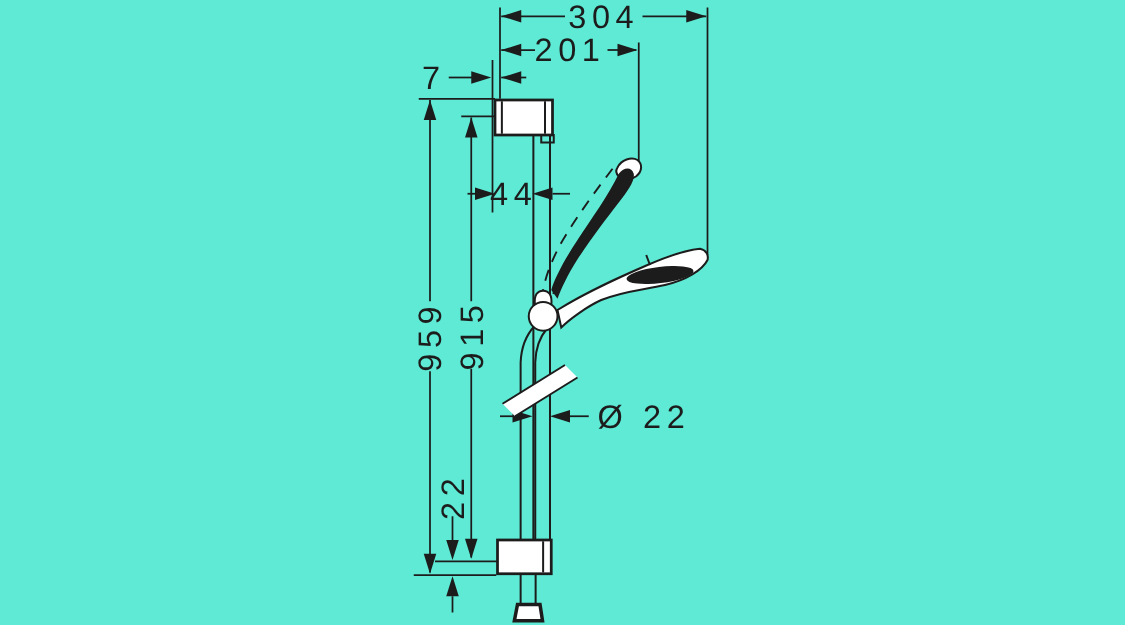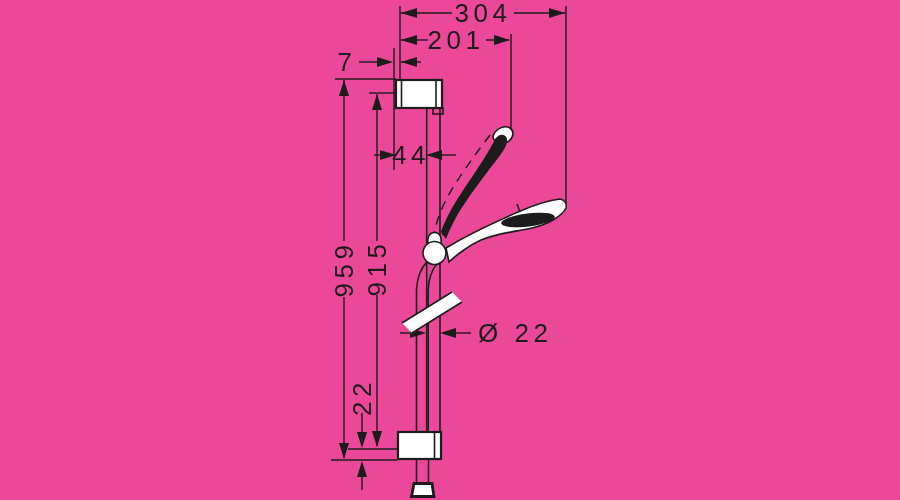--- a/index.html
+++ b/index.html
@@ -1,17 +1,17 @@
 <!DOCTYPE html>
 <html><head>
 <meta charset="utf-8">
 <style>
   html, body { margin: 0; padding: 0; }
   body { width: 900px; height: 500px; background: #fff; overflow: hidden; }
-  .stage { position: relative; width: 900px; height: 500px; background: #ec4899; }
+  .stage { position: relative; width: 900px; height: 500px; background: #5eead4; }
   svg { display: block; color: #1c1c1c; }
   .dim-label {
     font-family: "Liberation Sans", sans-serif;
     font-size: 26px;
     font-weight: 300;
     letter-spacing: 4.5px;
     fill: currentColor;
   }
   .thin  { stroke: currentColor; stroke-width: 1.4; fill: none; }
   .mid   { stroke: currentColor; stroke-width: 1.6; fill: none; }

